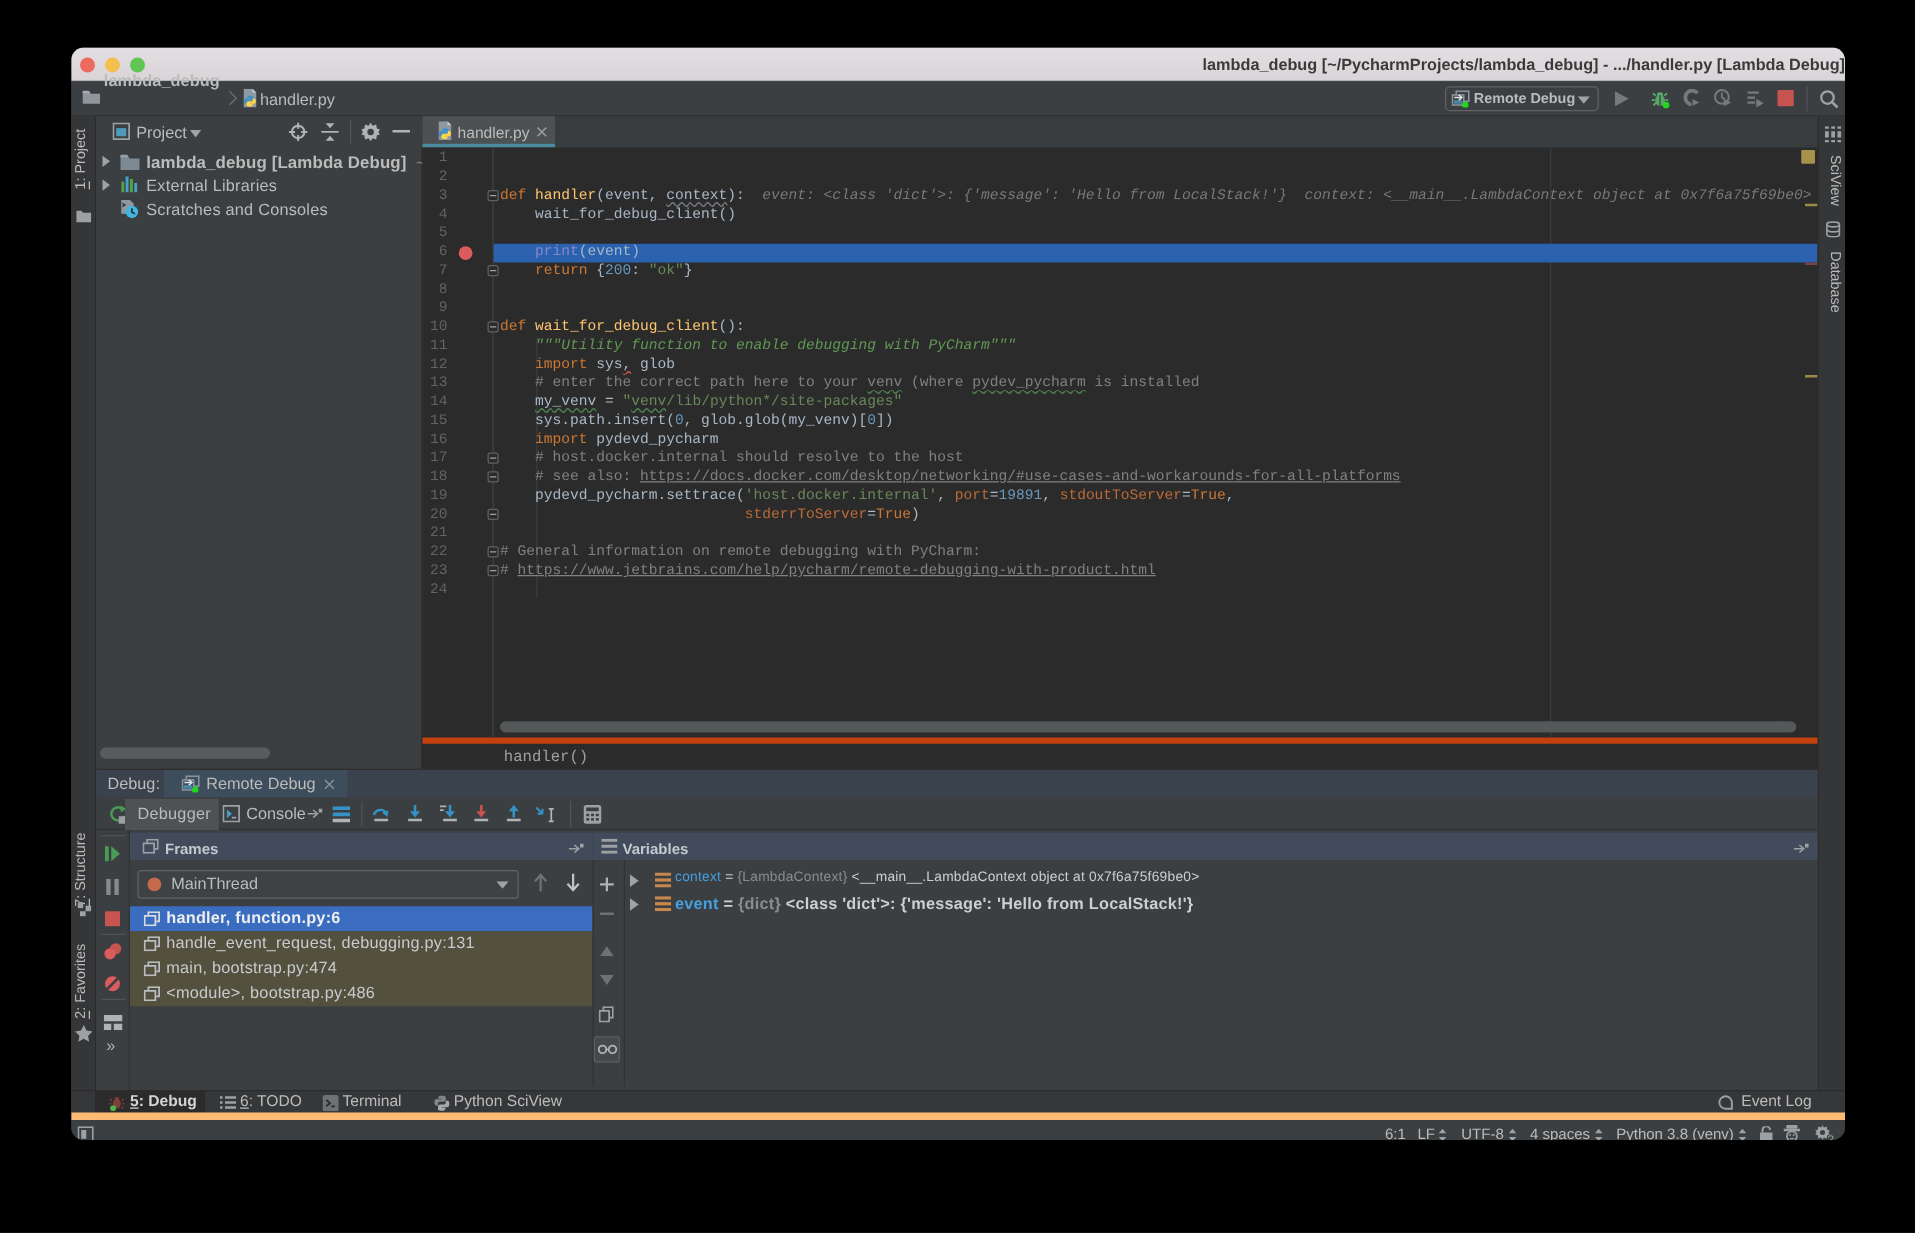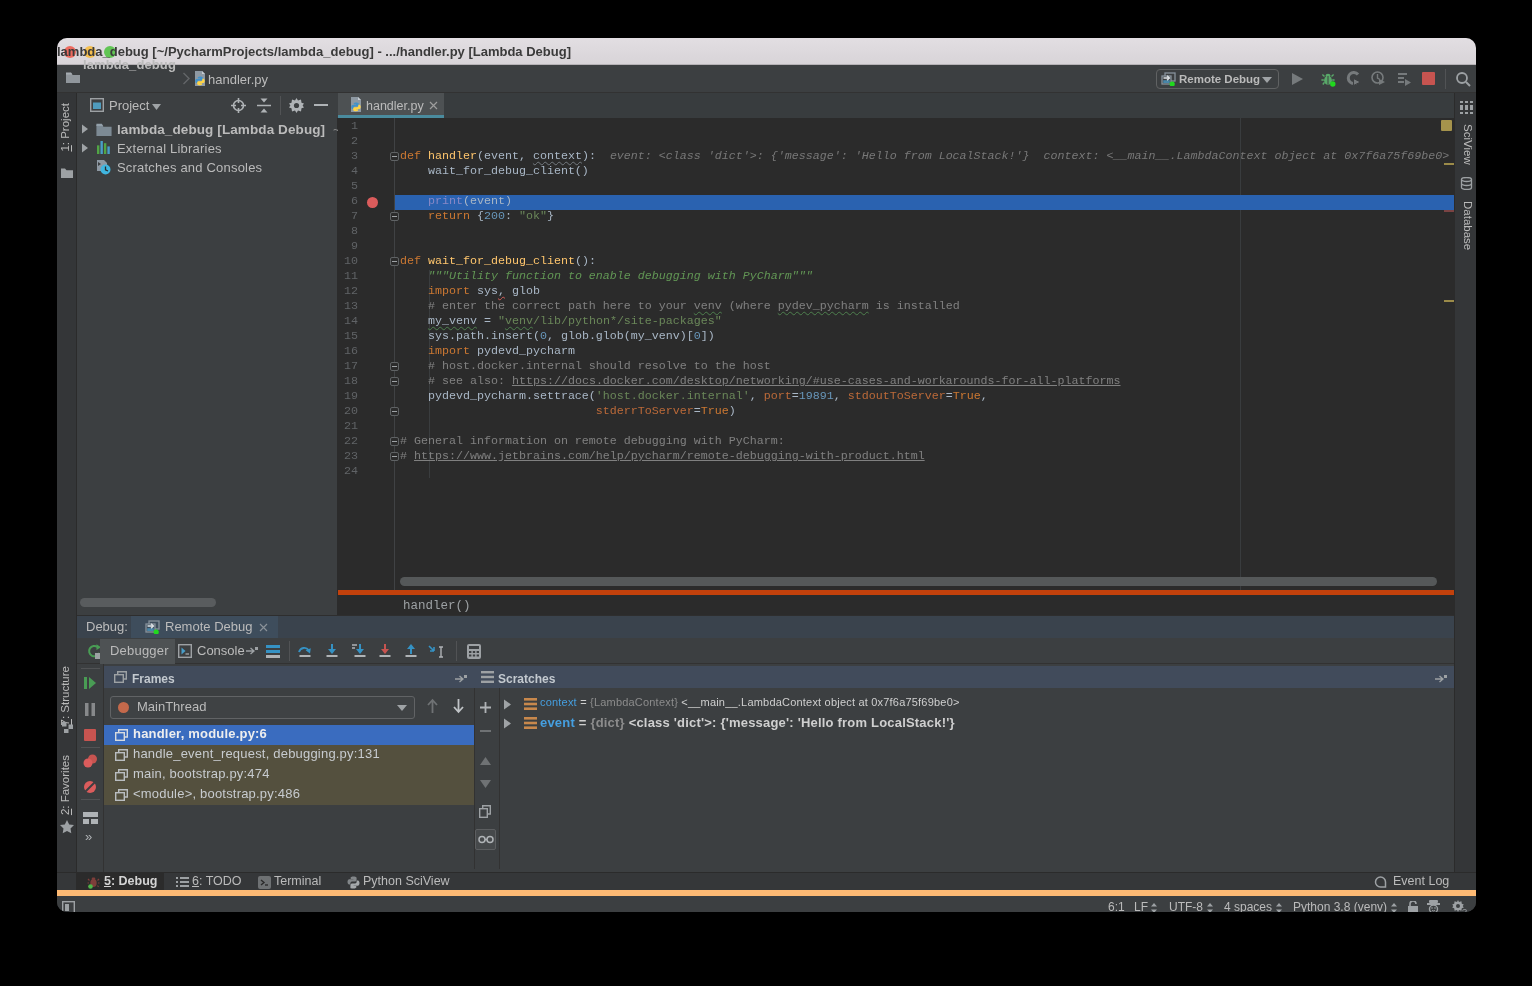--- a/index.html
+++ b/index.html
@@ -7,21 +7,21 @@
 .mono{font-family:"Liberation Mono",monospace}
 .t{color:#bbbbbb;font-size:12px}
 svg{display:block}
 </style></head><body>
 <div id="win">
 
 <div class="abs" style="left:0;top:0;width:1419px;height:27px;background:linear-gradient(#e2dee2,#d8d4d8);border-bottom:1px solid #b6b2b6"></div>
 <div class="abs" style="left:7px;top:8px;width:12px;height:12px;border-radius:50%;background:#ed6a5e"></div>
 <div class="abs" style="left:27px;top:8px;width:12px;height:12px;border-radius:50%;background:#f5bf4f"></div>
 <div class="abs" style="left:47px;top:8px;width:12px;height:12px;border-radius:50%;background:#61c554"></div>
-<div class="abs" style="left:0;top:6px;width:1419px;text-align:left;font-size:13px;font-weight:bold;color:#3a3a3a">lambda_debug [~/PycharmProjects/lambda_debug] - .../handler.py [Lambda Debug]</div>
+<div class="abs" style="left:0;top:6px;width:1419px;text-align:right;font-size:13px;font-weight:bold;color:#3a3a3a">lambda_debug [~/PycharmProjects/lambda_debug] - .../handler.py [Lambda Debug]</div>
 
 <div class="abs" id="navbar" style="left:0;top:27px;width:1419px;height:28px;background:#3c3f41;border-bottom:1px solid #323232"></div>
 <svg class="abs" style="left:9px;top:33px" width="14" height="13" viewBox="0 0 14 13">
       <path d="M0 2 L5 2 L6.5 4 L14 4 L14 12 L0 12 Z" fill="#90969c"></path>
       <path d="M0 1.5 L5 1.5 L6.5 3.5 L0 3.5 Z" fill="#a5abb1"></path>
     </svg>
 <div class="abs t" style="left:26px;top:19px;font-weight:bold;font-size:13px;letter-spacing:0.1px">lambda_debug</div>
 <svg class="abs" style="left:125px;top:34px" width="9" height="13" viewBox="0 0 9 13">
       <path d="M1.5 1 L7 6.5 L1.5 12" stroke="#636668" stroke-width="1.4" fill="none"></path>
     </svg>
@@ -386,21 +386,21 @@
 <svg class="abs" style="left:375px;top:82px" width="13" height="16" viewBox="0 0 13 16">
         <path d="M6.5 1 L6.5 13 M2 9 L6.5 14 L11 9" stroke="#c0c4c7" stroke-width="1.8" fill="none"></path>
       </svg>
 
 <div class="abs" style="left:27px;top:109px;width:370px;height:20px;background:#3a6cbf"></div>
 <div class="abs" style="left:27px;top:129px;width:370px;height:60px;background:#54503e"></div>
 <svg class="abs" style="left:38px;top:113px" width="13" height="12" viewBox="0 0 13 12">
         <rect x="0.7" y="3.7" width="8.6" height="7.6" fill="none" stroke="#d7dbdf" stroke-width="1.4"></rect>
         <path d="M3.7 3.7 L3.7 0.7 L12.3 0.7 L12.3 8 L10 8" fill="none" stroke="#d7dbdf" stroke-width="1.4"></path>
       </svg>
-<div class="abs" style="left:56px;top:110px;font-size:13px;font-weight:bold;color:#eeeeee;letter-spacing:0.2px">handler, module.py:6</div>
+<div class="abs" style="left:56px;top:110px;font-size:13px;font-weight:bold;color:#eeeeee;letter-spacing:0.2px">handler, function.py:6</div>
 <svg class="abs" style="left:38px;top:133px" width="13" height="12" viewBox="0 0 13 12">
         <rect x="0.7" y="3.7" width="8.6" height="7.6" fill="none" stroke="#b9bdc1" stroke-width="1.4"></rect>
         <path d="M3.7 3.7 L3.7 0.7 L12.3 0.7 L12.3 8 L10 8" fill="none" stroke="#b9bdc1" stroke-width="1.4"></path>
       </svg>
 <div class="abs t" style="left:56px;top:130px;font-size:13px;color:#c7cbcf;letter-spacing:0.2px">handle_event_request, debugging.py:131</div>
 <svg class="abs" style="left:38px;top:153px" width="13" height="12" viewBox="0 0 13 12">
         <rect x="0.7" y="3.7" width="8.6" height="7.6" fill="none" stroke="#b9bdc1" stroke-width="1.4"></rect>
         <path d="M3.7 3.7 L3.7 0.7 L12.3 0.7 L12.3 8 L10 8" fill="none" stroke="#b9bdc1" stroke-width="1.4"></path>
       </svg>
 <div class="abs t" style="left:56px;top:150px;font-size:13px;color:#c7cbcf;letter-spacing:0.2px">main, bootstrap.py:474</div>
@@ -431,21 +431,21 @@
         <circle cx="12" cy="4.5" r="3" fill="none" stroke="#afb3b6" stroke-width="1.5"></circle>
         <path d="M7 4.5 L9 4.5" stroke="#afb3b6" stroke-width="1.5"></path>
       </svg>
 
 <div class="abs" style="left:397px;top:50px;width:980px;height:22px;background:#414b5b"></div>
 <svg class="abs" style="left:404px;top:55px" width="13" height="12" viewBox="0 0 13 12">
         <rect x="0" y="0" width="13" height="2.4" fill="#9da1a4"></rect>
         <rect x="0" y="4.8" width="13" height="2.4" fill="#9da1a4"></rect>
         <rect x="0" y="9.6" width="13" height="2.4" fill="#9da1a4"></rect>
       </svg>
-<div class="abs t" style="left:421px;top:56px;font-size:12px;font-weight:bold;color:#c3c9cf">Scratches</div>
+<div class="abs t" style="left:421px;top:56px;font-size:12px;font-weight:bold;color:#c3c9cf">Variables</div>
 <svg class="abs" style="left:1358px;top:58px" width="12" height="10" viewBox="0 0 12 10">
         <path d="M0 5 L7 5 M4.5 2 L8 5 L4.5 8" stroke="#9da1a4" stroke-width="1.3" fill="none"></path>
         <rect x="9" y="1" width="3" height="3" fill="#9da1a4"></rect>
       </svg>
 
 <svg class="abs" style="left:426px;top:83px" width="9" height="11" viewBox="0 0 9 11">
         <path d="M1 0.5 L8 5.5 L1 10.5 Z" fill="#9fa3a6"></path>
       </svg>
 <svg class="abs" style="left:447px;top:82px" width="13" height="12" viewBox="0 0 13 12">
         <rect x="0" y="0" width="13" height="2.6" fill="#c8884c"></rect>

